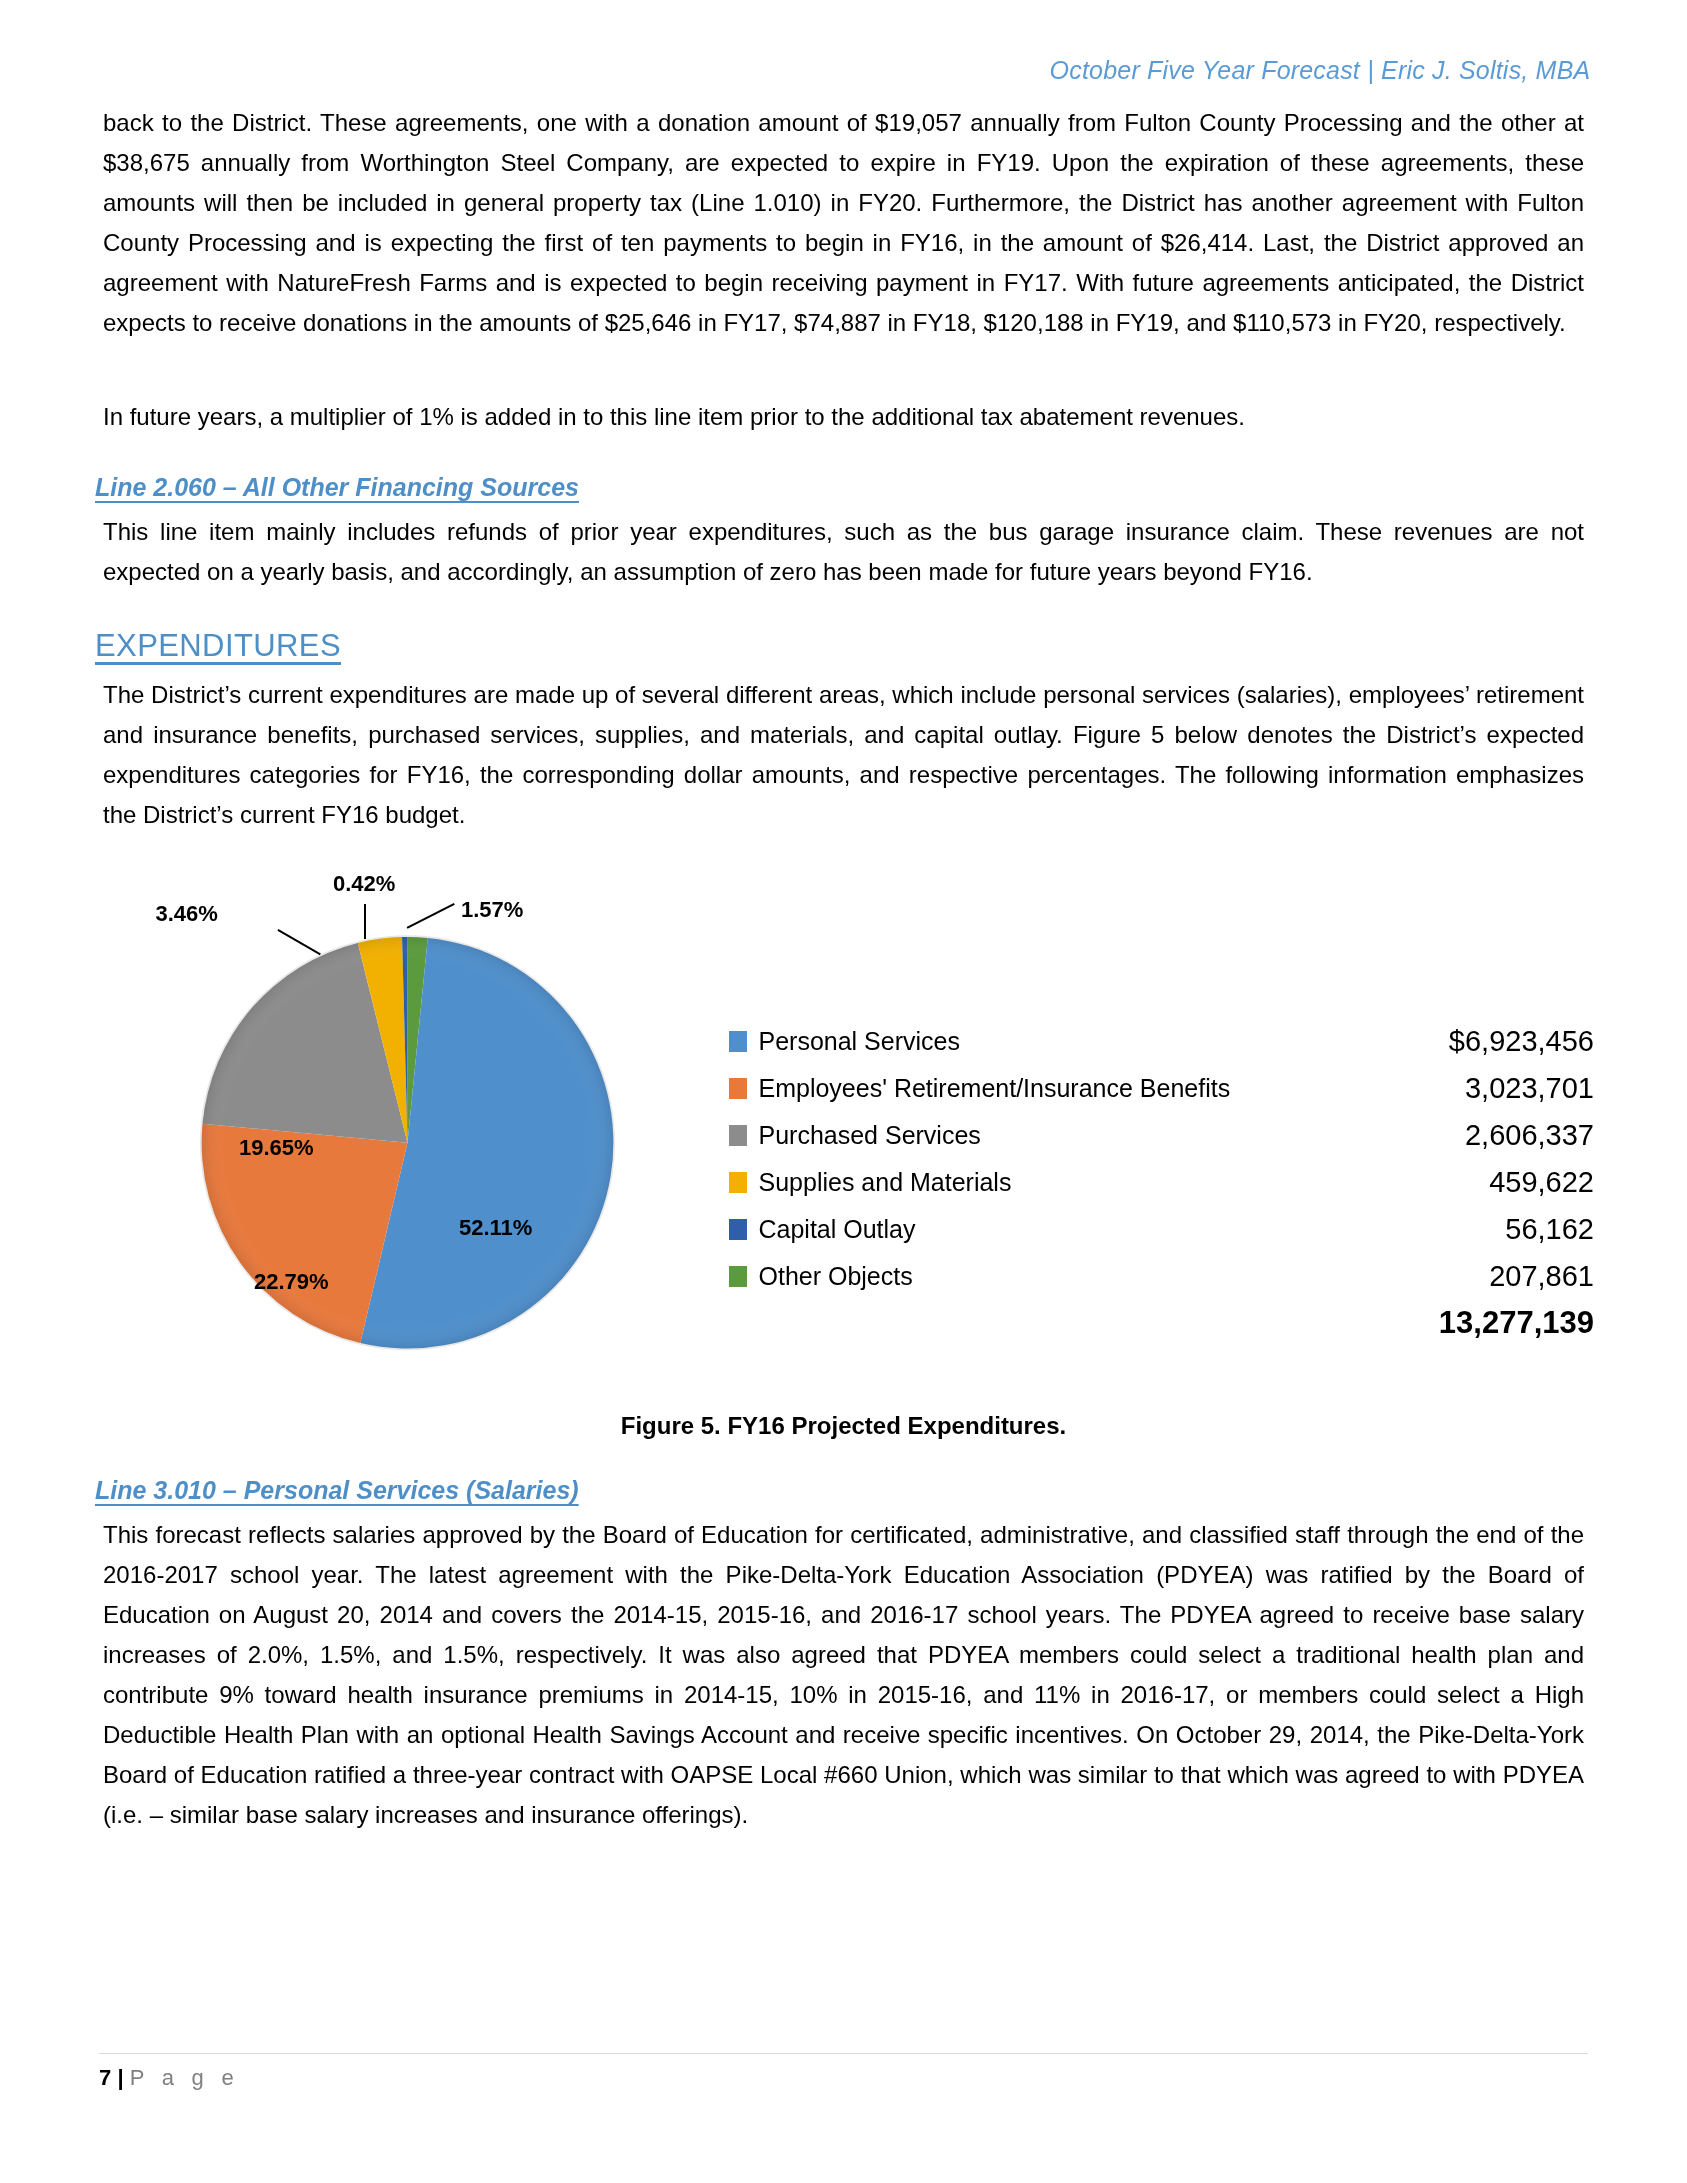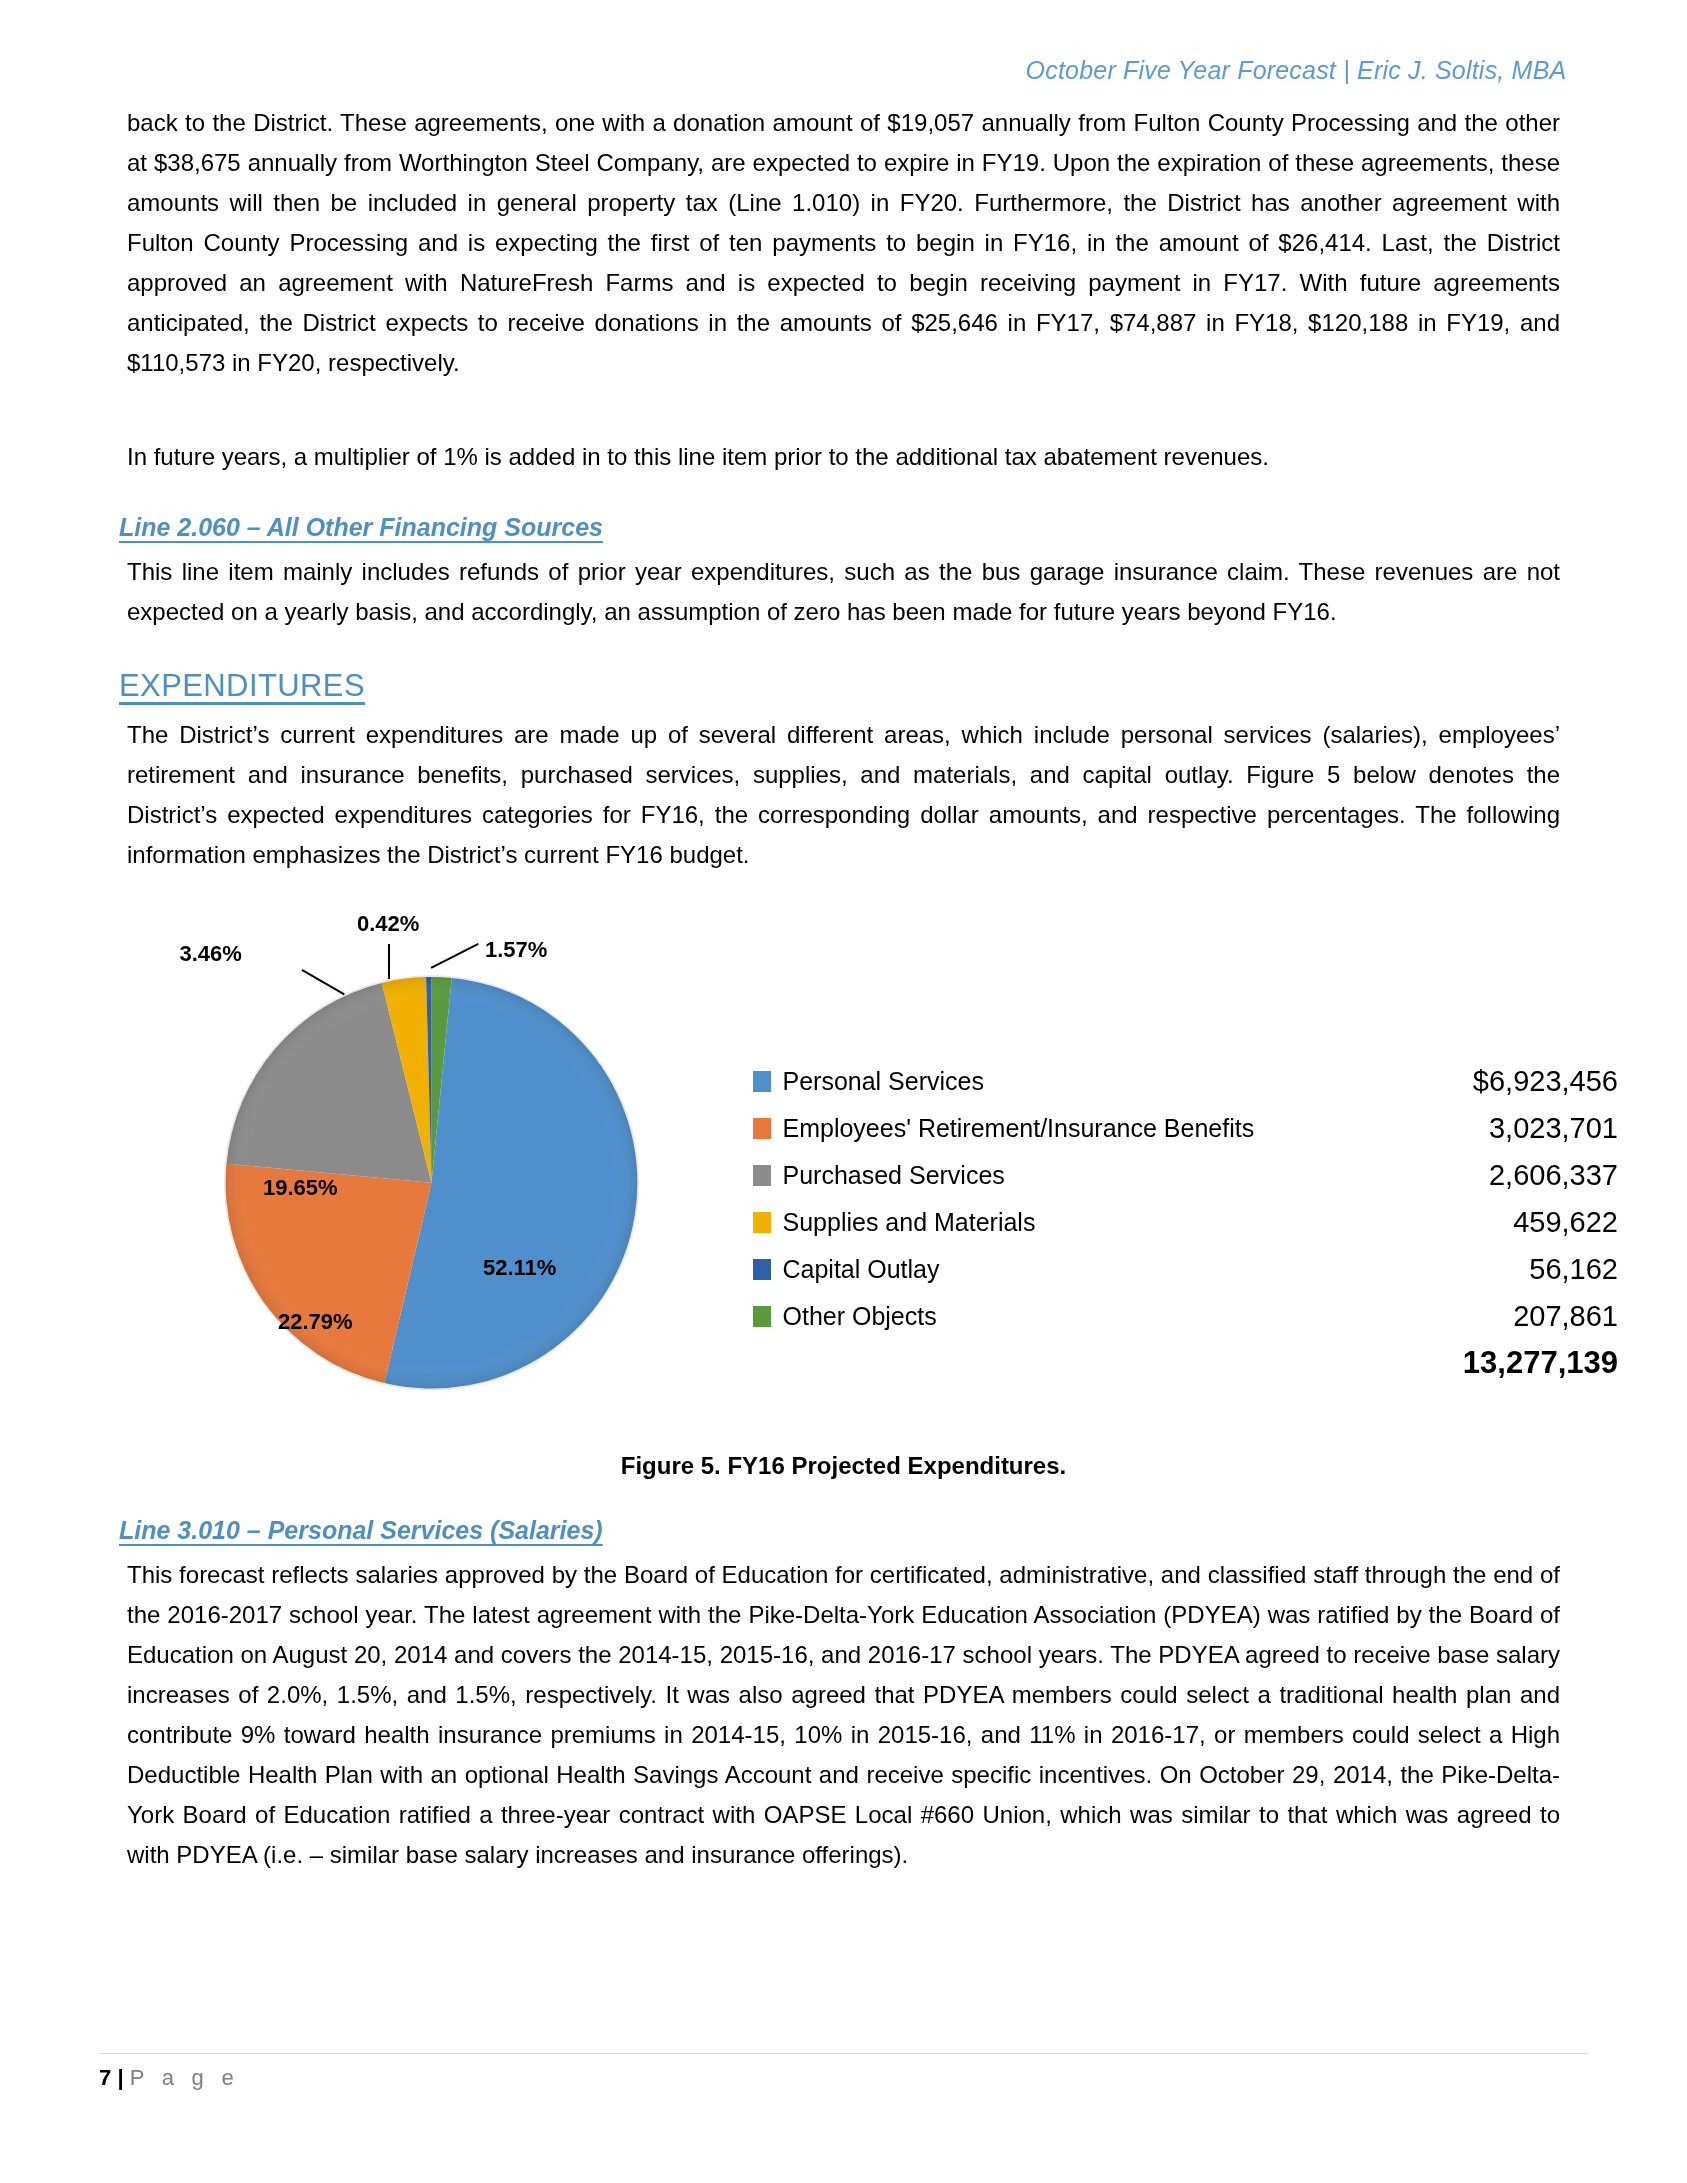--- a/index.html
+++ b/index.html
@@ -13,21 +13,21 @@
     font-family: "Liberation Sans", sans-serif;
     color: #000000;
     position: relative;
     overflow: hidden;
   }
   .page {
     position: relative;
     width: 1687px;
     height: 2183px;
     box-sizing: border-box;
-    padding: 0 119px;
+    padding: 0 95px;
   }
 
   
   .doc-header {
     padding-top: 56px;
     text-align: right;
     padding-right: 1.6px;
   }
   .doc-header-text {
     font-size: 25px;

